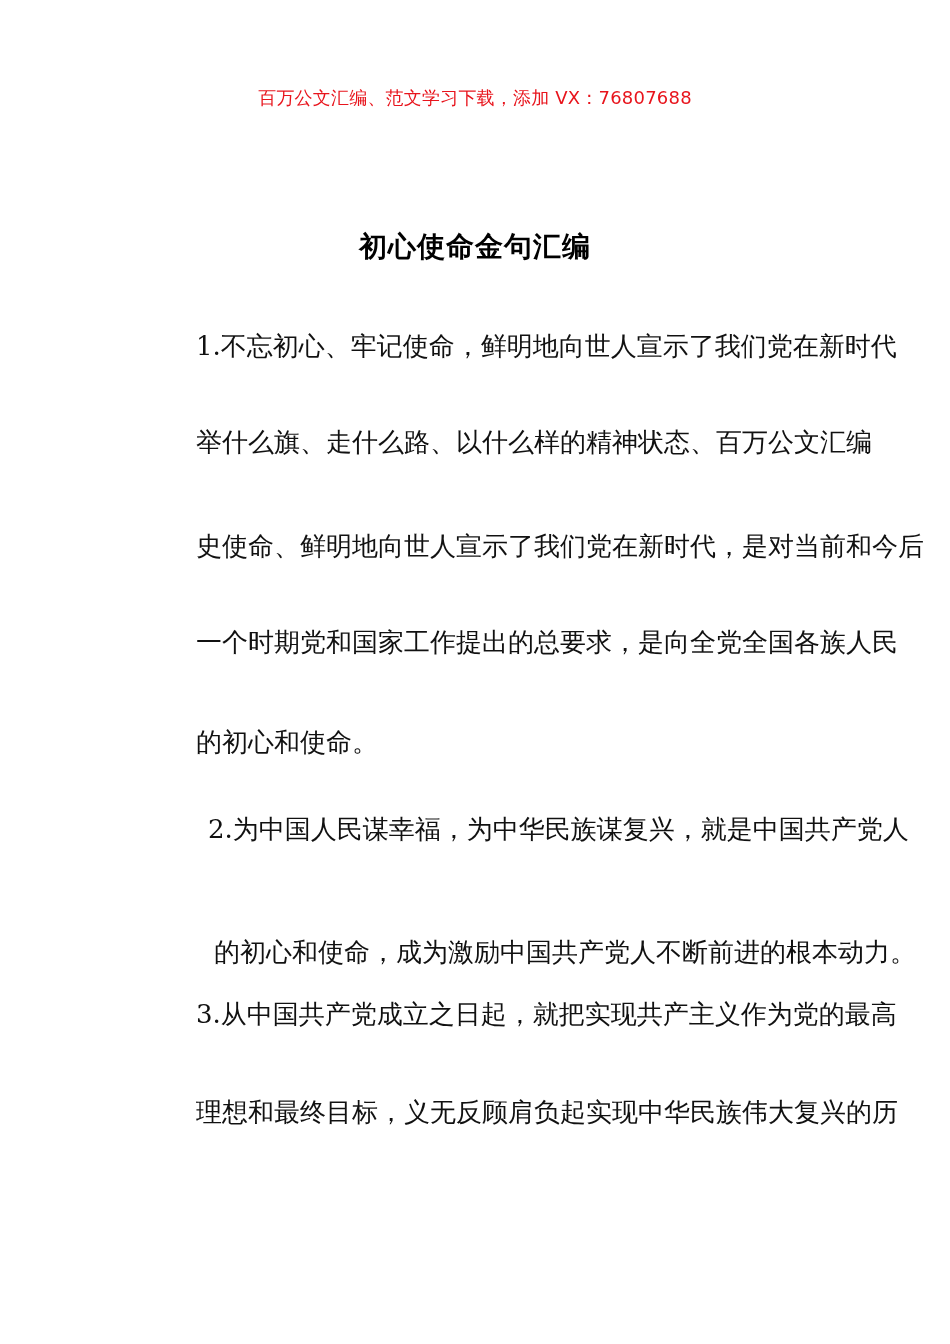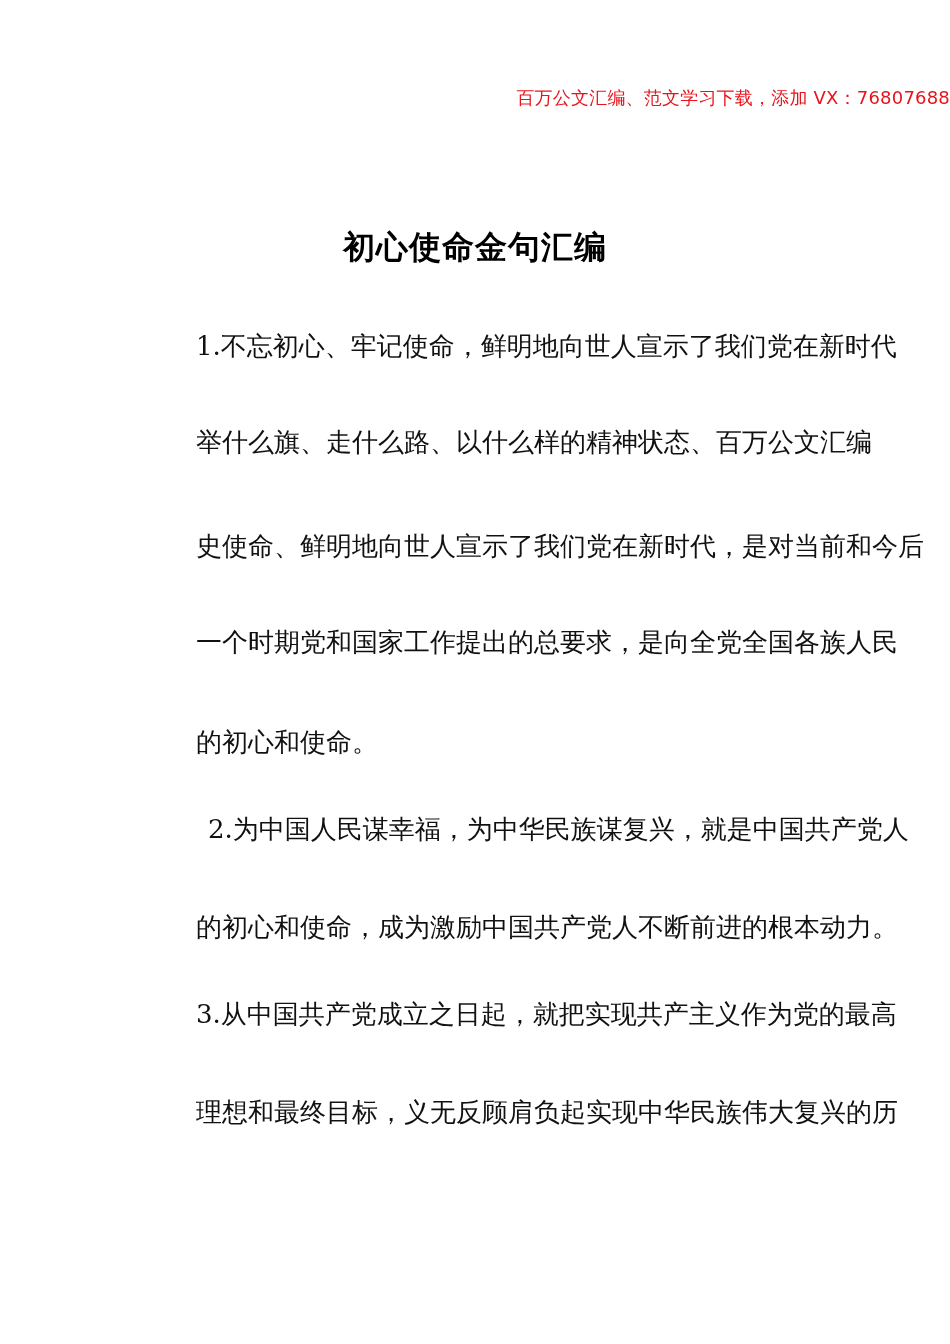--- a/index.html
+++ b/index.html
@@ -11,36 +11,36 @@
     width: 950px;
     height: 1344px;
     position: relative;
     overflow: hidden;
   }
   .header-banner {
     position: absolute;
     top: 84px;
     left: 0;
     width: 950px;
-    text-align: right;
+    text-align: center;
     font-family: "DejaVu Sans", sans-serif;
     font-size: 18px;
     line-height: 28px;
     color: #e8141c;
     letter-spacing: 0.2px;
   }
   .doc-title {
     position: absolute;
     top: 222px;
     left: 0;
     width: 950px;
     text-align: center;
     font-family: "DejaVu Sans", sans-serif;
     font-weight: bold;
-    font-size: 32px;
+    font-size: 28px;
     line-height: 50px;
     color: #000000;
     letter-spacing: 1px;
   }
   .line {
     position: absolute;
     left: 196px;
     width: 610px;
     font-family: "DejaVu Serif", serif;
     font-size: 26px;
@@ -64,19 +64,19 @@
 <div>
   <div>
     <div class="line" style="top:324px;">1.不忘初心、牢记使命，鲜明地向世人宣示了我们党在新时代</div>
     <div class="line" style="top:420px;">举什么旗、走什么路、以什么样的精神状态、百万公文汇编</div>
     <div class="line" style="top:524px;">史使命、鲜明地向世人宣示了我们党在新时代，是对当前和今后</div>
     <div class="line" style="top:620px;">一个时期党和国家工作提出的总要求，是向全党全国各族人民</div>
     <div class="line last" style="top:720px;">的初心和使命。</div>
   </div>
   <div>
     <div class="line" style="top:807px;margin-left:12px;">2.为中国人民谋幸福，为中华民族谋复兴，就是中国共产党人</div>
-    <div class="line last" style="top:905px;">的初心和使命，成为激励中国共产党人不断前进的根本动力。</div>
+    <div class="line last" style="top:930px;margin-left:18px;">的初心和使命，成为激励中国共产党人不断前进的根本动力。</div>
   </div>
   <div>
     <div class="line" style="top:992px;">3.从中国共产党成立之日起，就把实现共产主义作为党的最高</div>
     <div class="line" style="top:1090px;">理想和最终目标，义无反顾肩负起实现中华民族伟大复兴的历</div>
   </div>
 </div>
 
 </body></html>

